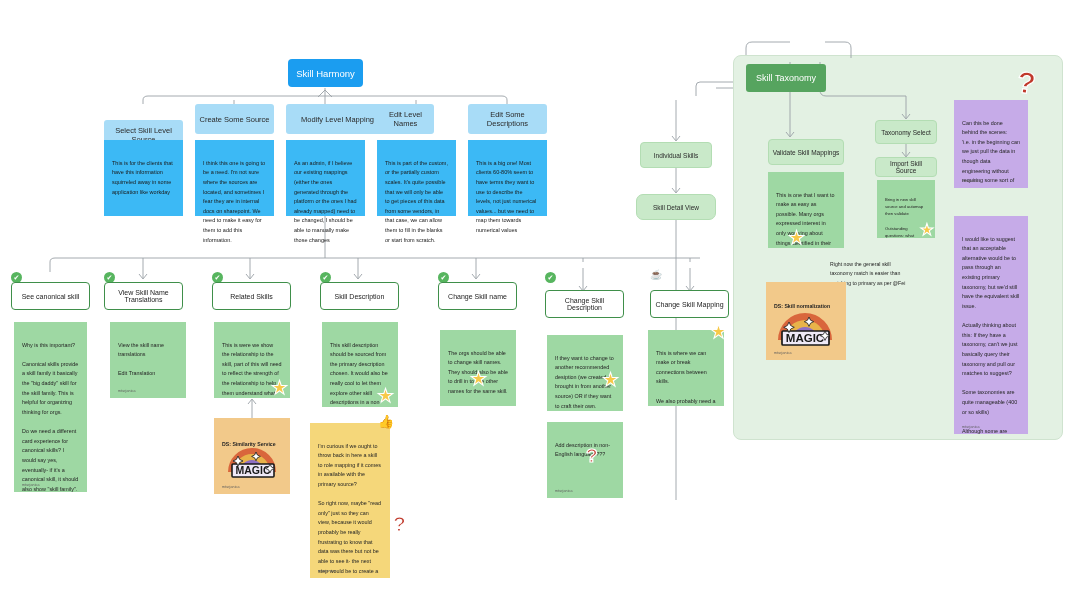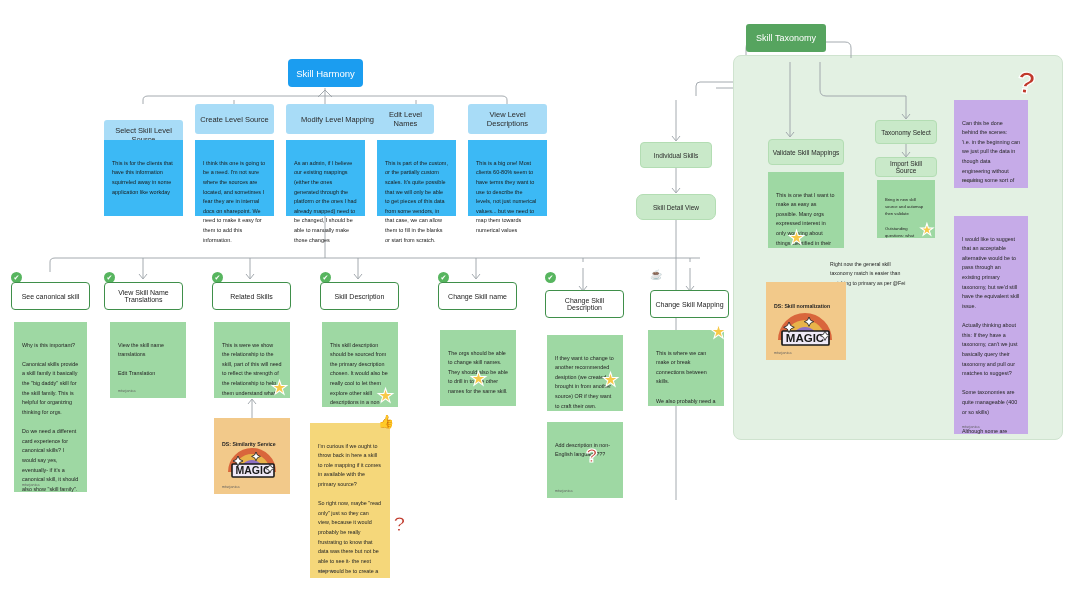--- a/index.html
+++ b/index.html
@@ -87,20 +87,21 @@
     padding:2px 3px;
   }
   .node-greenfill.round { border-radius:7px; }
   .node-darkgreen {
     background:#56a45f;
     color:#ffffff;
     border-radius:3px;
     font-size:9px;
     display:flex; align-items:center; justify-content:center;
     text-align:center;
+    margin-top:40px;
   }
 
   
   .sticky {
     position:absolute;
     font-size:5.4px;
     line-height:1.78;
     color:#252525;
     padding:9px 8px 12px 8px;
     white-space:pre-line;
@@ -213,42 +214,42 @@
   </div>
 
   <div class="abs node-lblue" style="left:104px; top:120px; width:79px; height:30px;">
     <span>Select Skill Level  Source</span>
   </div>
   <div class="abs note-blue" style="left:104px; top:140px; width:79px; height:76px;">
     <span>This is for the clients that have this information squirreled away in some application like workday</span>
   </div>
 
   <div class="abs node-lblue" style="left:195px; top:104px; width:79px; height:30px;">
-    <span>Create Level Source</span>
+    <span>Create Some Source</span>
   </div>
   <div class="abs note-blue" style="left:195px; top:140px; width:79px; height:76px;">
     <span>I think this one is going to be a need. I'm not sure where the sources are located, and sometimes I fear they are in internal docs on sharepoint. We need to make it easy for them to add this information.</span>
   </div>
 
   <div class="abs node-lblue" style="left:286px; top:104px; width:103px; height:30px;">
     <span>Modify Level Mapping</span>
   </div>
   <div class="abs note-blue" style="left:286px; top:140px; width:79px; height:76px;">
     <span>As an admin, if I believe our existing mappings (either the ones generated through the platform or the ones I had already mapped) need to be changed, I should be able to manually make those changes</span>
   </div>
 
   <div class="abs node-lblue" style="left:377px; top:104px; width:57px; height:30px;">
     <span>Edit Level Names</span>
   </div>
   <div class="abs note-blue" style="left:377px; top:140px; width:79px; height:76px;">
     <span>This is part of the custom, or the partially custom scales. It's quite possible that we will only be able to get pieces of this data from some vendors, in that case, we can allow them to fill in the blanks or start from scratch.</span>
   </div>
 
   <div class="abs node-lblue" style="left:468px; top:104px; width:79px; height:30px;">
-    <span>View Level Descriptions</span>
+    <span>Edit Some Descriptions</span>
   </div>
   <div class="abs note-blue" style="left:468px; top:140px; width:79px; height:76px;">
     <span>This is a big one!  Most clients 60-80% seem to have terms they want to use to describe the levels, not just numerical values... but we need to map them towards numerical values</span>
   </div>
 
   <div class="check-badge" style="left:11px; top:272px;">
     <span>✔</span>
   </div>
   <div class="abs node-greenbox" style="left:11px; top:282px; width:79px; height:28px;">
     <span>See canonical skill</span>

